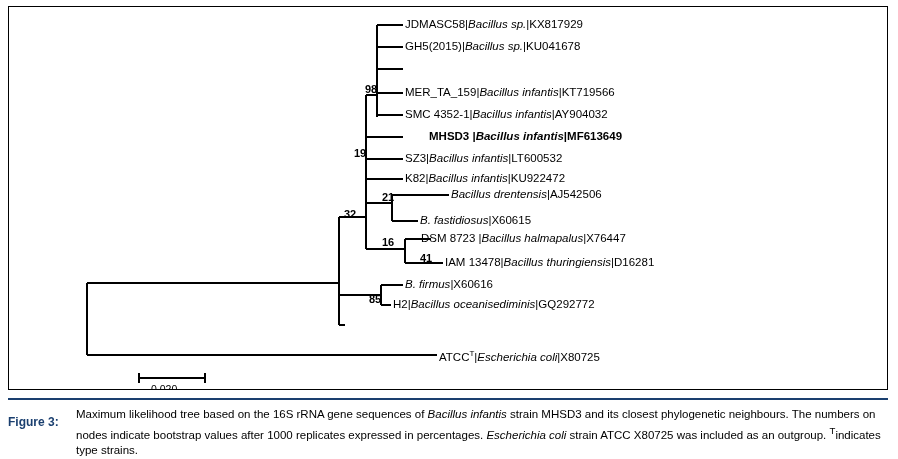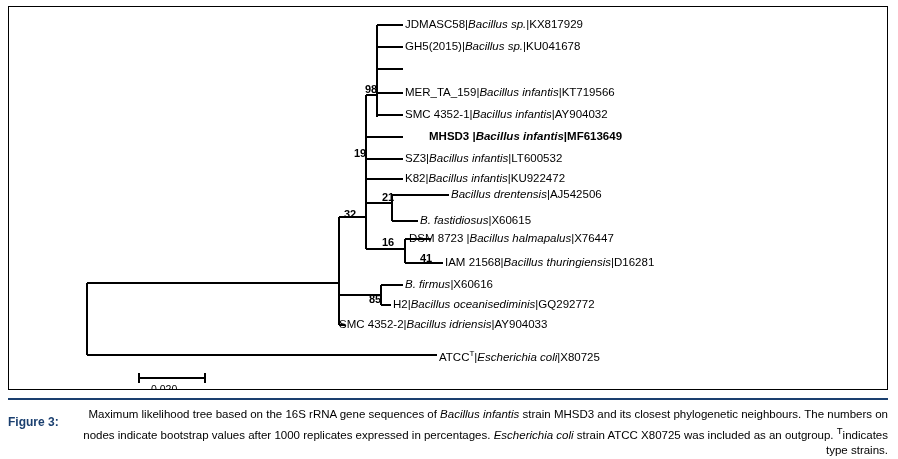--- a/index.html
+++ b/index.html
@@ -81,21 +81,21 @@
     position: absolute;
     left: 0px;
     top: 8px;
     width: 60px;
     font-weight: bold;
     color: #1a3f6f;
     font-size: 12px;
   }
   #caption-text {
     margin-left: 68px;
-    text-align: right;
+    text-align: left;
   }
   #caption-text i { font-style: italic; }
 </style>
 </head>
 <body>
 
 <div id="page">
 
   <div id="tree-panel">
 
@@ -172,29 +172,28 @@
     <div class="taxon bold" style="left:396px; top:123px;padding-left:24px;"><span>MHSD3 |</span><span class="it">Bacillus infantis</span><span>|MF613649</span></div>
 
     <div class="taxon" style="left:396px; top:145px;"><span>SZ3|</span><span class="it">Bacillus infantis</span><span>|LT600532</span></div>
 
     <div class="taxon" style="left:396px; top:165px;"><span>K82|</span><span class="it">Bacillus infantis</span><span>|KU922472</span></div>
 
     <div class="taxon" style="left:442px; top:181px;"><span></span><span class="it">Bacillus drentensis</span><span>|AJ542506</span></div>
 
     <div class="taxon" style="left:411px; top:207px;"><span></span><span class="it">B. fastidiosus</span><span>|X60615</span></div>
 
-    <div class="taxon" style="left:400px; top:225px;"><span>DSM 8723 |</span><span class="it">Bacillus halmapalus</span><span>|X76447</span></div>
-
-    <div class="taxon" style="left:436px; top:249px;"><span>IAM 21568|</span><span class="it">Bacillus thuringiensis</span><span>|D16281</span></div>
+    <div class="taxon" style="left:412px; top:225px;"><span>DSM 8723 |</span><span class="it">Bacillus halmapalus</span><span>|X76447</span></div>
+
+    <div class="taxon" style="left:436px; top:249px;"><span>IAM 13478|</span><span class="it">Bacillus thuringiensis</span><span>|D16281</span></div>
 
     <div class="taxon" style="left:396px; top:271px;"><span></span><span class="it">B. firmus</span><span>|X60616</span></div>
 
     <div class="taxon" style="left:384px; top:291px;"><span>H2|</span><span class="it">Bacillus oceanisediminis</span><span>|GQ292772</span></div>
 
-    <div class="taxon" style="left:330px; top:311px;"><span>SMC 4352-2|</span><span class="it">Bacillus idriensis</span><span>|AY904033</span></div>
 
     <div class="taxon" style="left:430px; top:341px;"><span>ATCC</span><span class="sup">T</span><span>|</span><span class="it">Escherichia coli</span><span>|X80725</span></div>
 
     <div class="scale-label" style="left:142px; top:376px;">0.020</div>
   </div>
 
   <div id="caption-rule"></div>
 
   <div id="caption">
     <span id="caption-label">Figure 3:</span>

